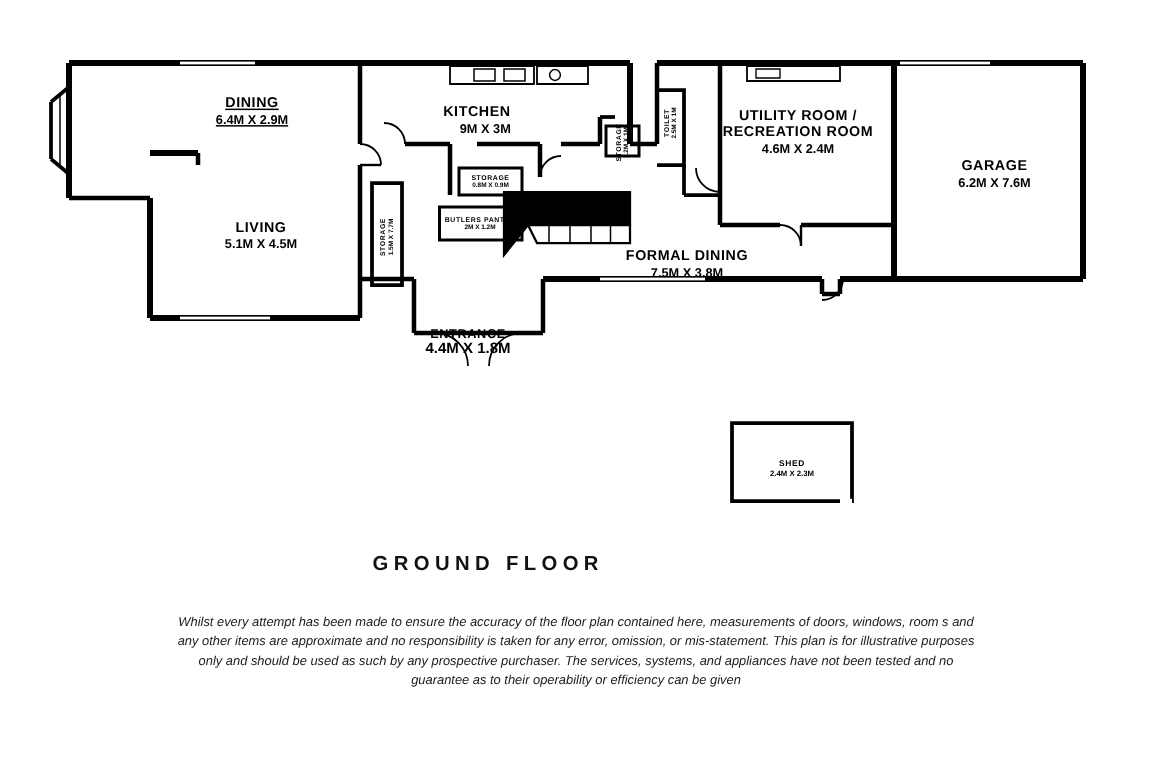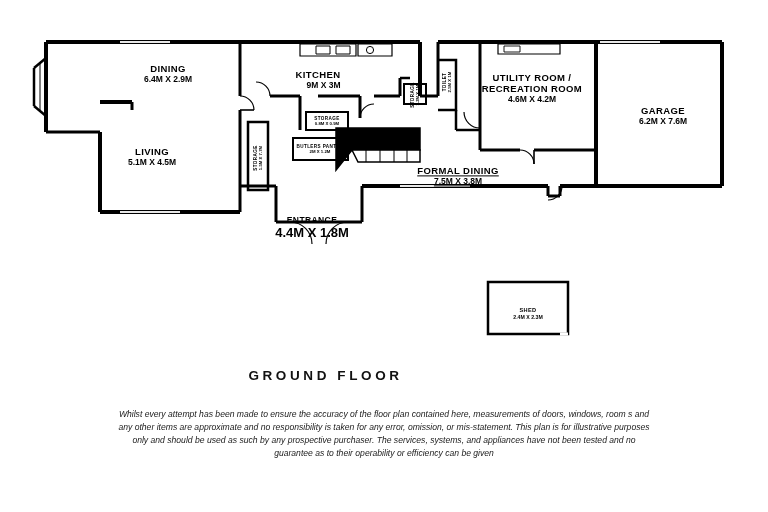--- a/index.html
+++ b/index.html
@@ -34,21 +34,21 @@
     letter-spacing: 0.4px;
     display: block;
   }
   .room-label .dims {
     display: block;
     font-weight: bold;
   }
   .lbl-big .name { font-size: 9.5px; }
   .lbl-big .dims { font-size: 8.5px; }
   .lbl-mid .name { font-size: 8.5px; margin-top: 46px; }
-  .lbl-mid .dims { font-size: 13px; }
+  .lbl-mid .dims { font-size: 10px; }
   .lbl-small .name { font-size: 5.6px; }
   .lbl-small .dims { font-size: 5.2px; }
   .lbl-tiny .name { font-size: 4.6px; }
   .lbl-tiny .dims { font-size: 4.3px; }
   .rot-label {
     transform: translate(-50%, -50%) rotate(-90deg);
   }
   #floor-title {
     position: absolute;
     left: 0;
@@ -192,47 +192,47 @@
     <path d="M562,186 A14,14 0 0 1 548,200" stroke-width="1.2"></path>
 
     <path d="M290,222 A22,22 0 0 1 312,244" stroke-width="1.2"></path>
     <path d="M348,222 A22,22 0 0 0 326,244" stroke-width="1.2"></path>
 
     <path d="M488,282 L568,282 L568,334 L488,334 Z" stroke-width="2.5"></path>
     <path d="M560,334 L568,334" stroke="#ffffff" stroke-width="3"></path>
   </g>
 </svg>
 
-<div class="room-label lbl-big" style="left:168px; top:74px;">
+<div class="room-label lbl-big" style="left:168px; top:74px;text-decoration:underline;">
   <span class="name">DINING</span>
   <span class="dims">6.4M X 2.9M</span>
 </div>
 
 <div class="room-label lbl-big" style="left:318px; top:80px;text-align:right;">
   <span class="name">KITCHEN</span>
   <span class="dims">9M X 3M</span>
 </div>
 
 <div class="room-label lbl-big" style="left:532px; top:88px;">
   <span class="name">UTILITY ROOM /</span>
   <span class="name">RECREATION ROOM</span>
-  <span class="dims">4.6M X 4.2M</span>
+  <span class="dims">4.6M X 2.4M</span>
 </div>
 
 <div class="room-label lbl-big" style="left:663px; top:116px;">
   <span class="name">GARAGE</span>
   <span class="dims">6.2M X 7.6M</span>
 </div>
 
-<div class="room-label lbl-big" style="left:152px; top:157px;">
+<div class="room-label lbl-big" style="left:174px; top:157px;">
   <span class="name">LIVING</span>
   <span class="dims">5.1M X 4.5M</span>
 </div>
 
-<div class="room-label lbl-big" style="left:458px; top:176px;text-decoration:underline;">
+<div class="room-label lbl-big" style="left:458px; top:176px;">
   <span class="name">FORMAL DINING</span>
   <span class="dims">7.5M X 3.8M</span>
 </div>
 
 <div class="room-label lbl-mid" style="left:312px; top:205px;">
   <span class="name">ENTRANCE</span>
   <span class="dims">4.4M X 1.8M</span>
 </div>
 
 <div class="room-label lbl-tiny" style="left:327px; top:121px;">

